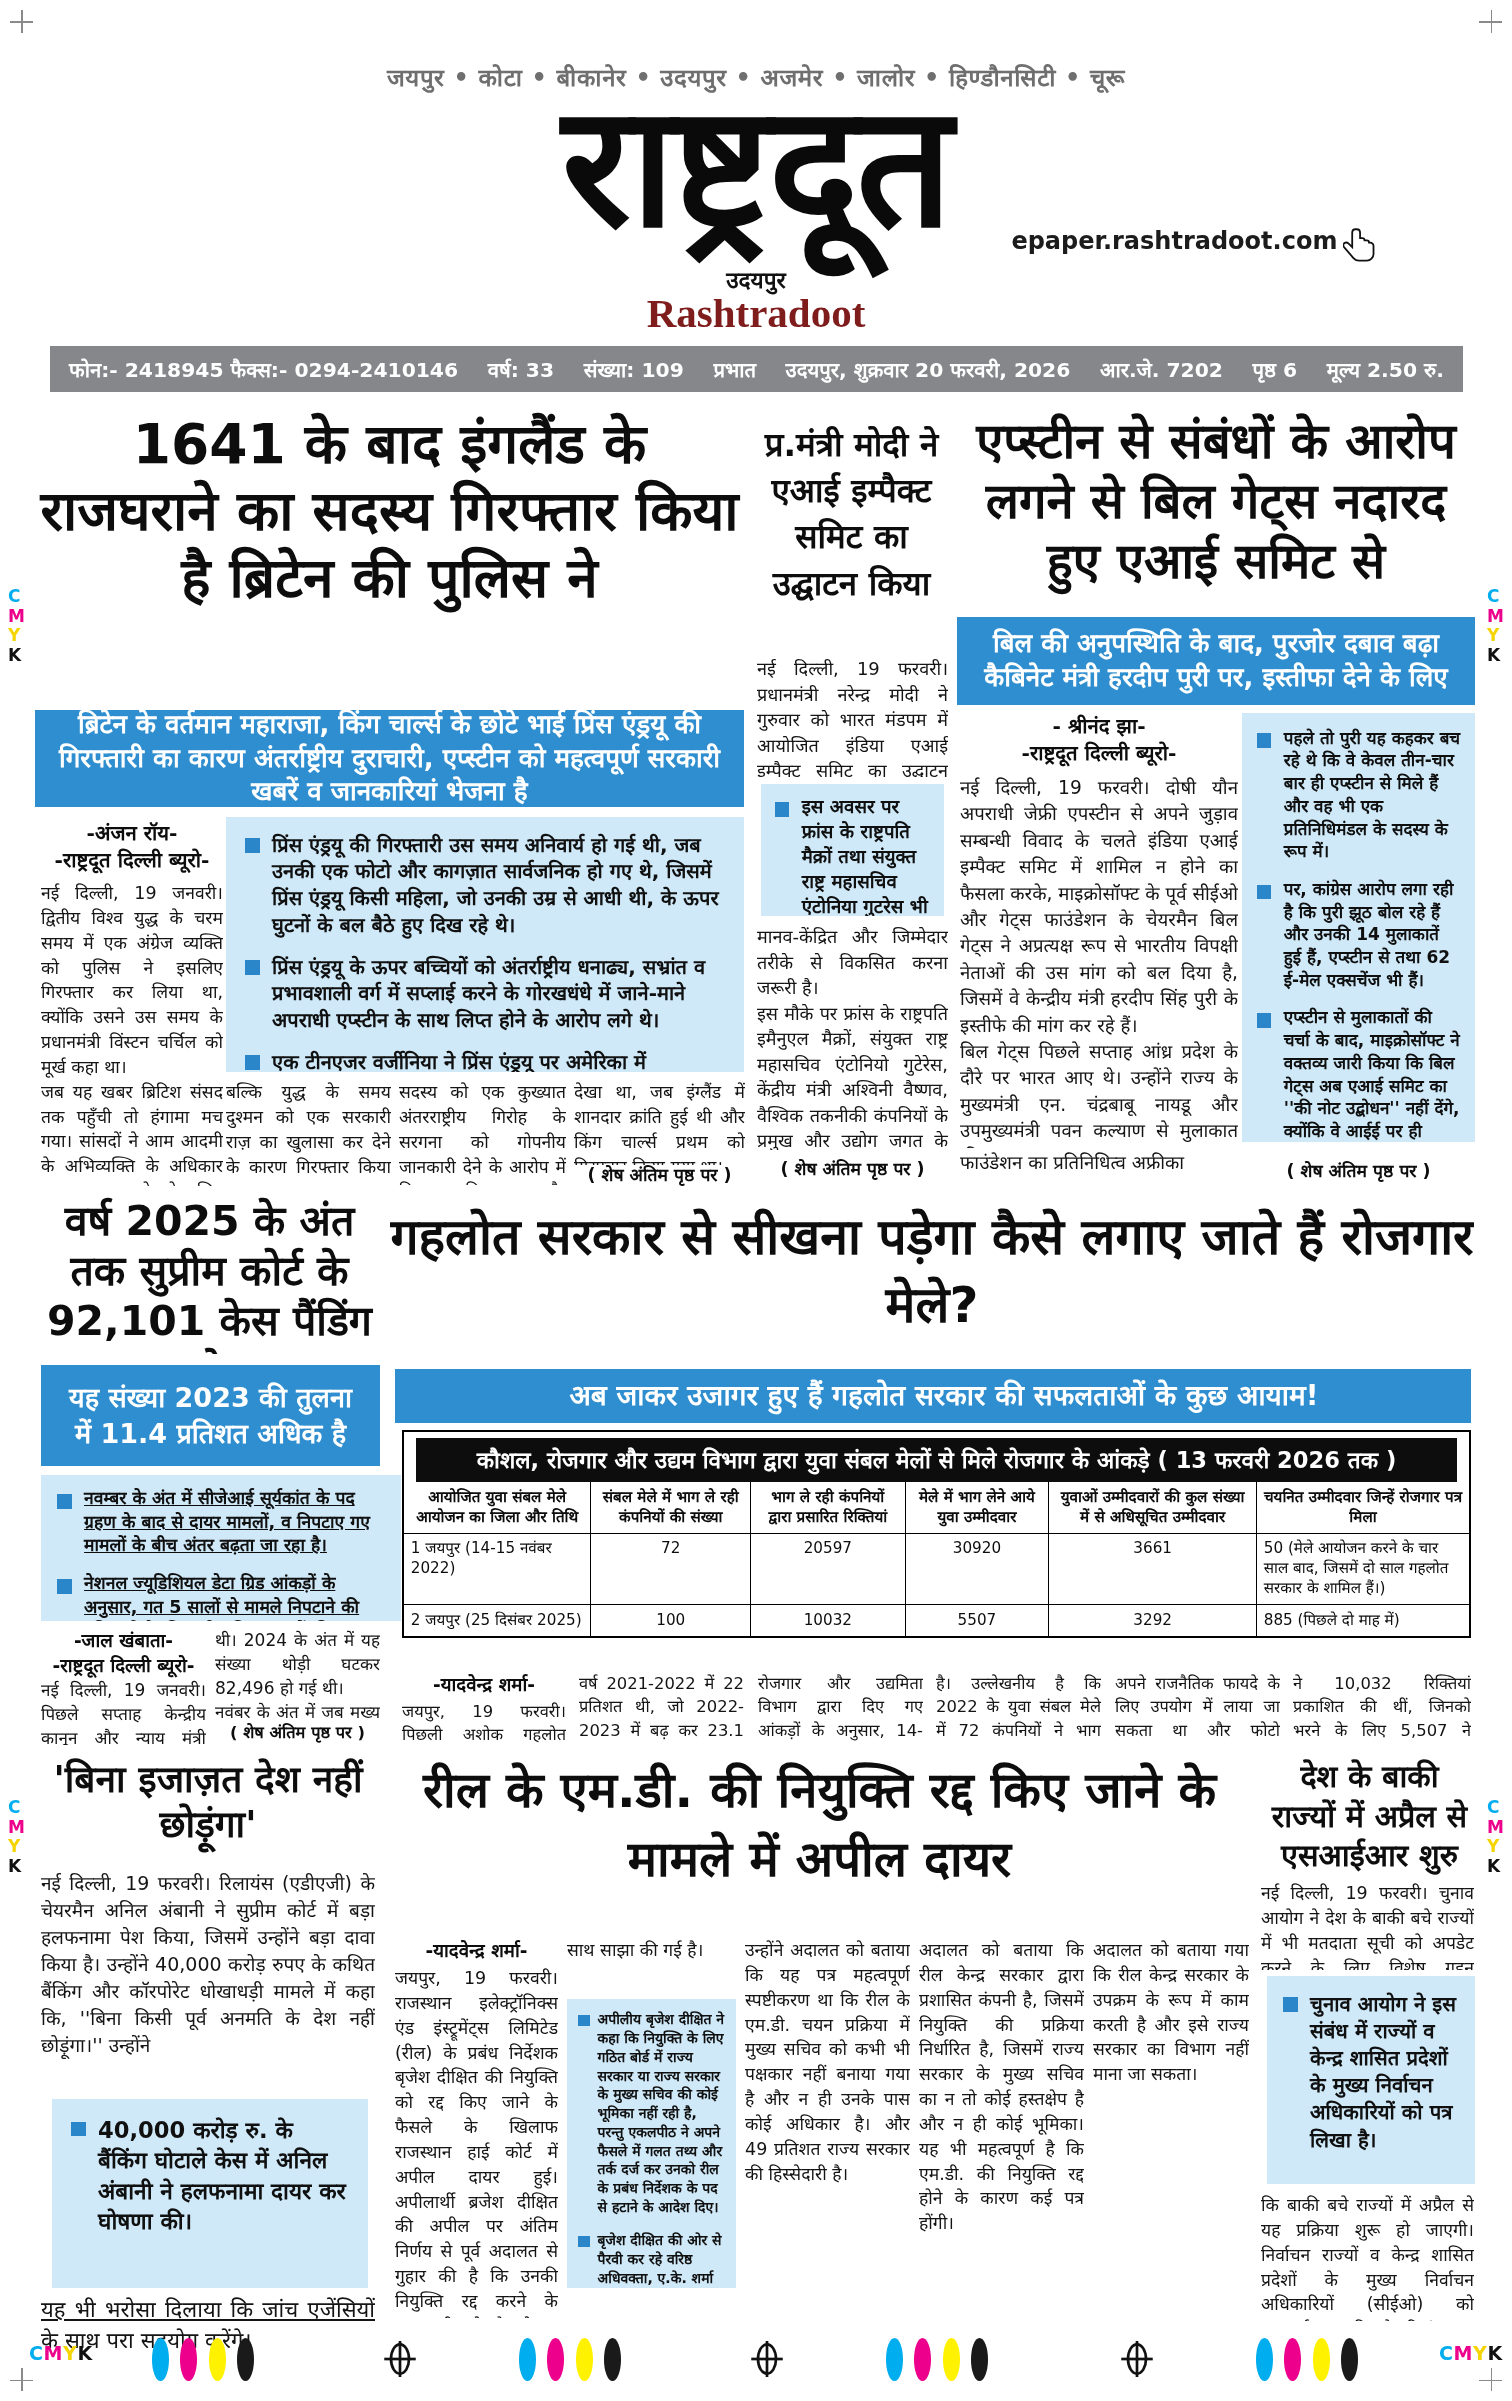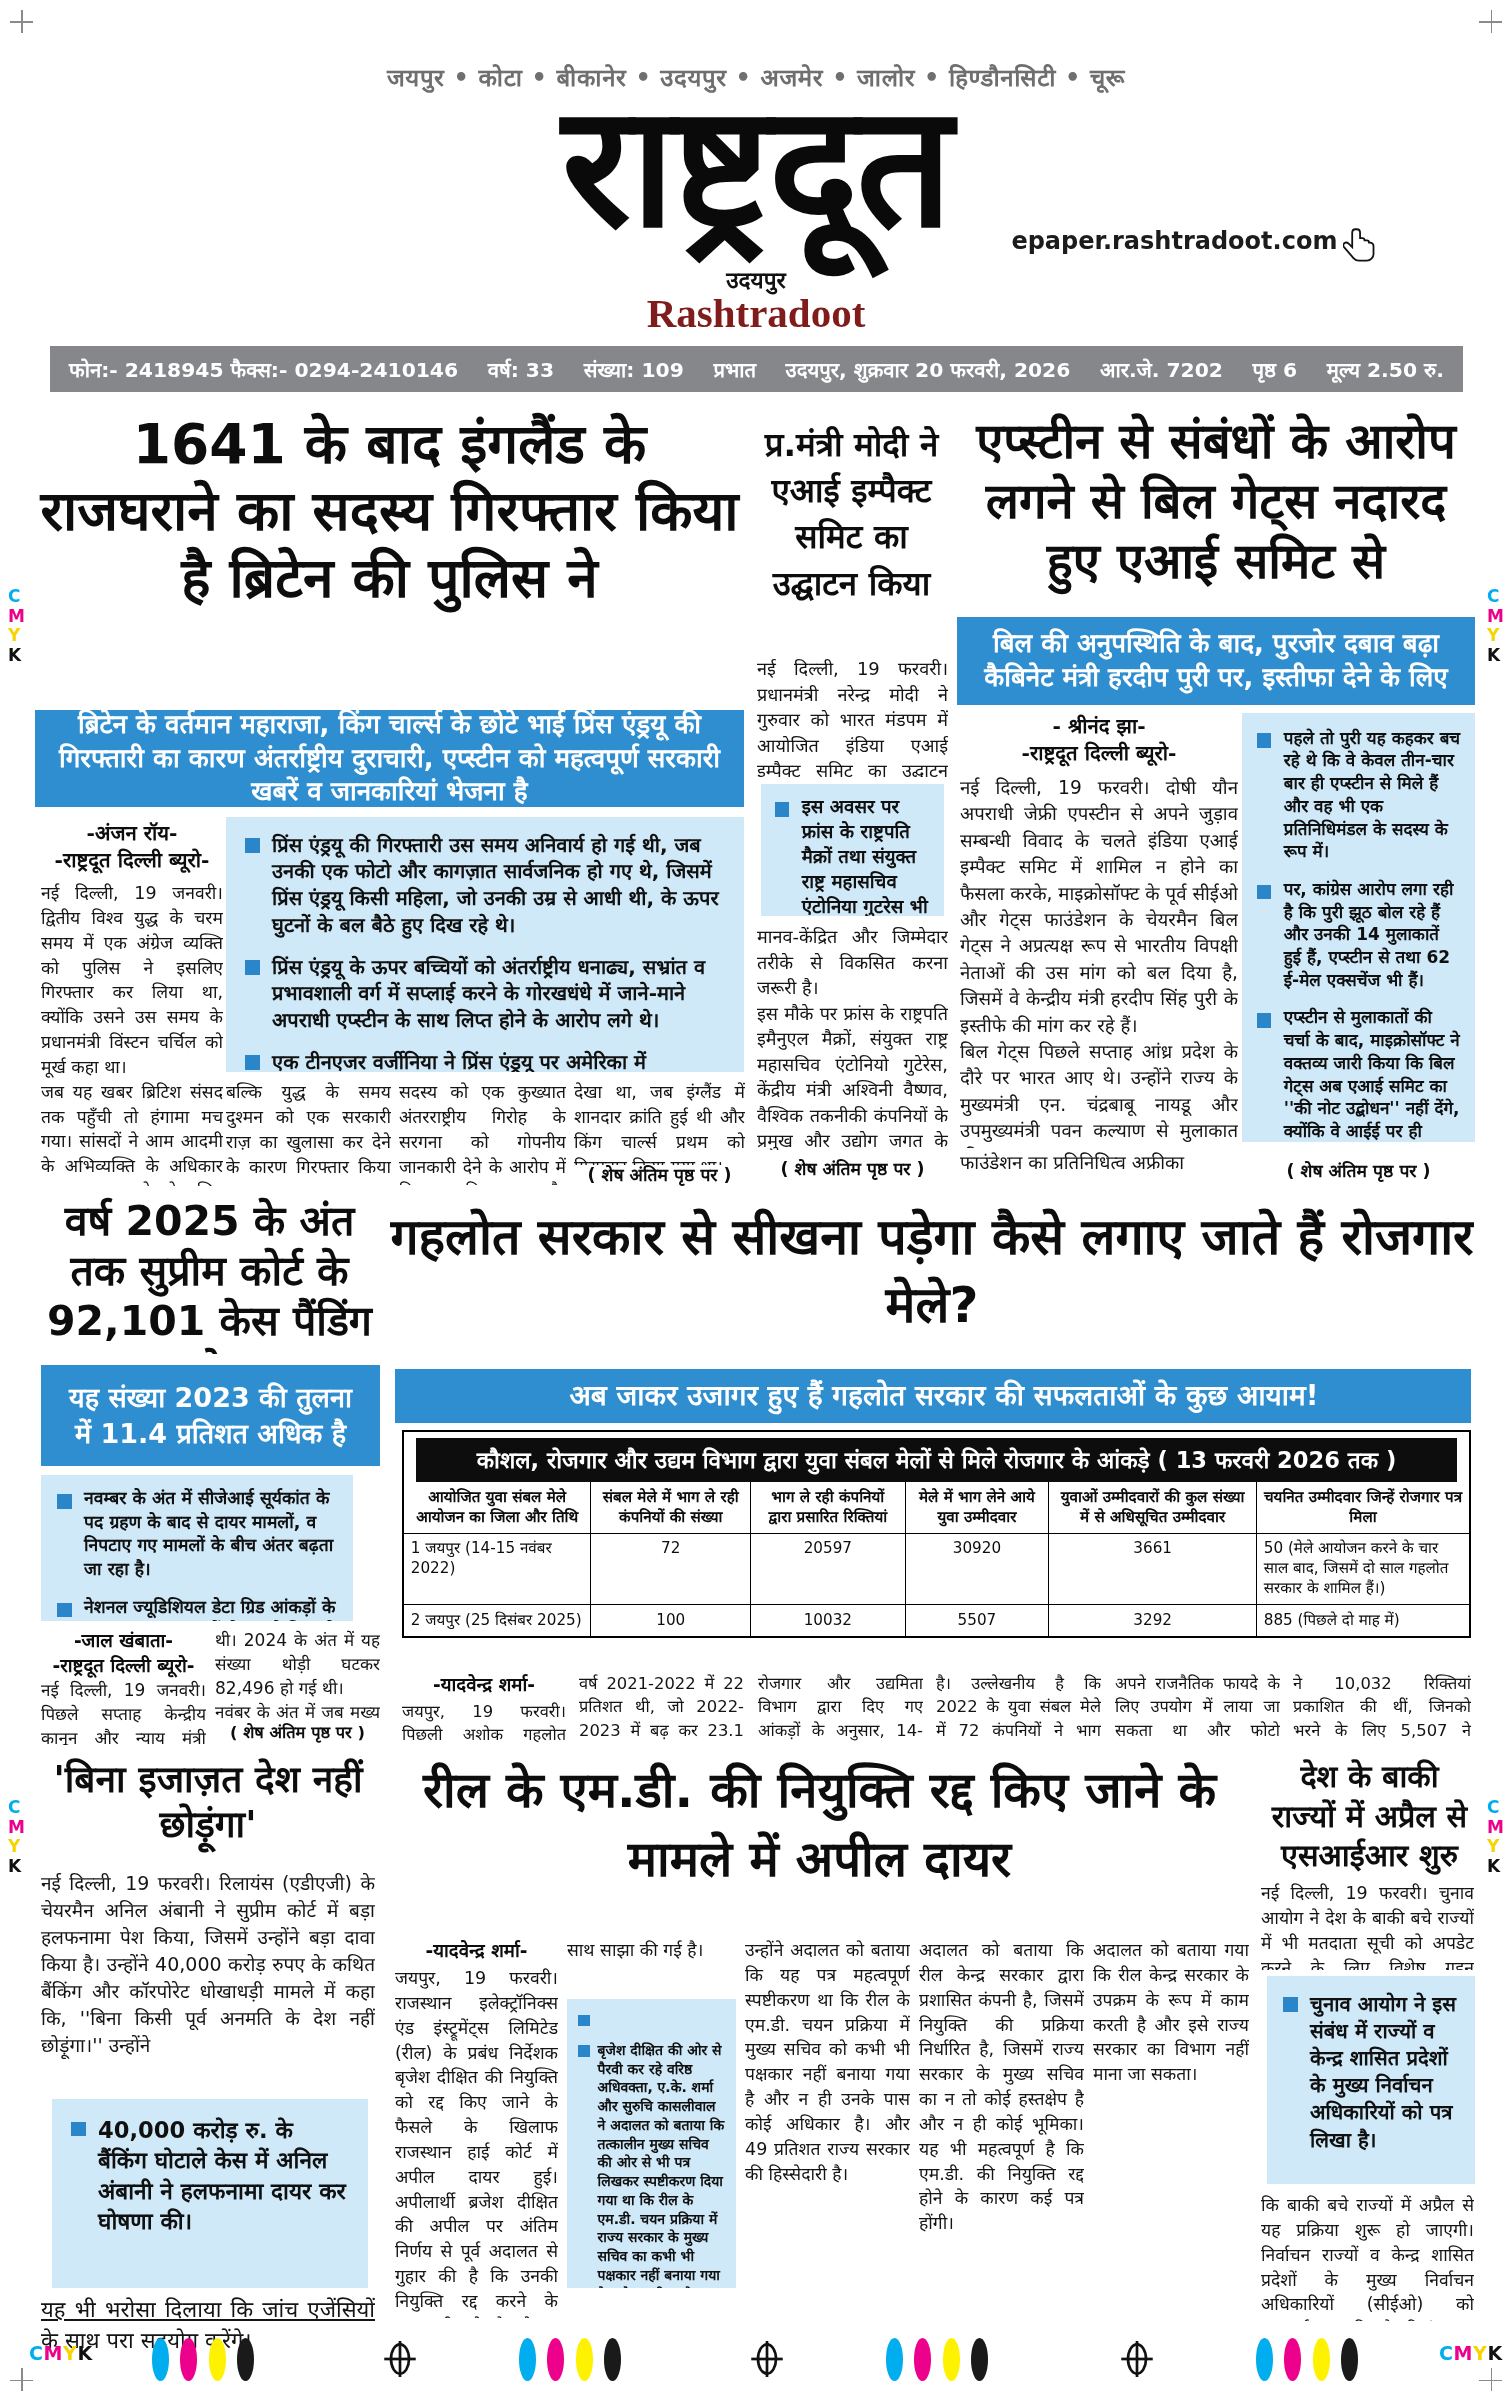--- a/index.html
+++ b/index.html
@@ -175,21 +175,21 @@
     <div class="brow">
       <span class="sq"></span>
       <span class="btxt" style="font-size:17px;">एप्स्टीन से मुलाकातों की चर्चा के बाद, माइक्रोसॉफ्ट ने वक्तव्य जारी किया कि बिल गेट्स अब एआई समिट का ''की नोट उद्बोधन'' नहीं देंगे, क्योंकि वे आईई पर ही फोकस रखना चाहते हैं।</span>
     </div>
 
   </div>
   <div class="abs cont" style="left:1242px;top:1158px;width:233px;">( शेष अंतिम पृष्ठ पर )</div>
 
   <div class="abs hl ov" style="left:35px;top:1196px;width:349px;height:158px;font-size:41px;">वर्ष 2025 के अंत तक सुप्रीम कोर्ट के 92,101 केस पैंडिंग थे</div>
   <div class="abs band ov" style="left:41px;top:1365px;width:339px;height:101px;font-size:27px;padding:4.5px 17px;">यह संख्या 2023 की तुलना में 11.4 प्रतिशत अधिक है</div>
-  <div class="abs lightbox ov" style="left:41px;top:1475px;width:312px;height:146px;padding:12.4px 16px;">
+  <div class="abs lightbox ov" style="left:41px;top:1475px;width:360px;height:146px;padding:12.4px 16px;text-decoration:underline;">
     <div class="brow">
       <span class="sq"></span>
       <span class="btxt" style="font-size:17.5px;">नवम्बर के अंत में सीजेआई सूर्यकांत के पद ग्रहण के बाद से दायर मामलों, व निपटाए गए मामलों के बीच अंतर बढ़ता जा रहा है।</span>
     </div>
     <div class="brow">
       <span class="sq"></span>
       <span class="btxt" style="font-size:17.5px;">नेशनल ज्यूडिशियल डेटा ग्रिड आंकड़ों के अनुसार, गत 5 सालों से मामले निपटाने की गति बढ़ी है, फिर भी लंबित मामलों की संख्या बढ़ती जा रही है।</span>
     </div>
   </div>
   <div class="abs byline ov" style="left:41px;top:1628px;width:165px;font-size:18.6px;">-जाल खंबाता-
@@ -252,20 +252,21 @@
 
   <div class="abs hl ov" style="left:390px;top:1757px;width:859px;height:167px;font-size:49px;line-height:1.4;">रील के एम.डी. की नियुक्ति रद्द किए जाने के मामले में अपील दायर</div>
 
   <div class="abs byline ov" style="left:395px;top:1938px;width:163px;font-size:18.6px;">-यादवेन्द्र शर्मा-</div>
   <div class="abs body-col ov" style="left:395px;top:1966px;width:163px;height:352px;font-size:17.5px;">जयपुर, 19 फरवरी। राजस्थान इलेक्ट्रॉनिक्स एंड इंस्ट्रूमेंट्स लिमिटेड (रील) के प्रबंध निर्देशक बृजेश दीक्षित की नियुक्ति को रद्द किए जाने के फैसले के खिलाफ राजस्थान हाई कोर्ट में अपील दायर हुई। अपीलार्थी ब्रजेश दीक्षित की अपील पर अंतिम निर्णय से पूर्व अदालत से गुहार की है कि उनकी नियुक्ति रद्द करने के एकल पीठ के फैसले पर अंतरिम रोक लगा दी जाए। मामले की गंभीरता को देखते हुए कार्यकारी मुख्य न्यायाधीश एस पी शर्मा और न्यायाधीश</div>
 
   <div class="abs body-col ov" style="left:567px;top:1938px;width:165px;height:56px;font-size:17.5px;">साथ साझा की गई है।</div>
   <div class="abs lightbox ov" style="left:567px;top:1999px;width:169px;height:289px;padding:11.3px 11.3px;">
     <div class="brow" style="gap:8px;">
       <span class="sq" style="width:11.3px;height:11.3px;margin-top:4.5px;"></span>
+      <span class="btxt" style="font-size:14px;">अपीलीय बृजेश दीक्षित ने कहा कि नियुक्ति के लिए गठित बोर्ड में राज्य सरकार या राज्य सरकार के मुख्य सचिव की कोई भूमिका नहीं रही है, परन्तु एकलपीठ ने अपने फैसले में गलत तथ्य और तर्क दर्ज कर उनको रील के प्रबंध निर्देशक के पद से हटाने के आदेश दिए।</span>
     </div>
     <div class="brow" style="gap:8px;">
       <span class="sq" style="width:11.3px;height:11.3px;margin-top:4.5px;"></span>
       <span class="btxt" style="font-size:14px;">बृजेश दीक्षित की ओर से पैरवी कर रहे वरिष्ठ अधिवक्ता, ए.के. शर्मा और सुरुचि कासलीवाल ने अदालत को बताया कि तत्कालीन मुख्य सचिव की ओर से भी पत्र लिखकर स्पष्टीकरण दिया गया था कि रील के एम.डी. चयन प्रक्रिया में राज्य सरकार के मुख्य सचिव का कभी भी पक्षकार नहीं बनाया गया है। और न ही उनके पास कोई अधिकार है, परन्तु अदालत ने अपना फैसला सुनाते समय इस पत्र को आधार नहीं बनाया है।</span>
     </div>
   </div>
 
   <div class="abs body-col ov" style="left:745px;top:1938px;width:165px;height:381px;font-size:17.5px;">उन्होंने अदालत को बताया कि यह पत्र महत्वपूर्ण स्पष्टीकरण था कि रील के एम.डी. चयन प्रक्रिया में मुख्य सचिव को कभी भी पक्षकार नहीं बनाया गया है और न ही उनके पास कोई अधिकार है। और 49 प्रतिशत राज्य सरकार की हिस्सेदारी है।</div>
   <div class="abs body-col ov" style="left:919px;top:1938px;width:165px;height:381px;font-size:17.5px;">अदालत को बताया कि रील केन्द्र सरकार द्वारा प्रशासित कंपनी है, जिसमें नियुक्ति की प्रक्रिया निर्धारित है, जिसमें राज्य सरकार के मुख्य सचिव का न तो कोई हस्तक्षेप है और न ही कोई भूमिका। यह भी महत्वपूर्ण है कि एम.डी. की नियुक्ति रद्द होने के कारण कई पत्र होंगी।</div>
   <div class="abs body-col ov" style="left:1093px;top:1938px;width:156px;height:381px;font-size:17.5px;">अदालत को बताया गया कि रील केन्द्र सरकार के उपक्रम के रूप में काम करती है और इसे राज्य सरकार का विभाग नहीं माना जा सकता।</div>

